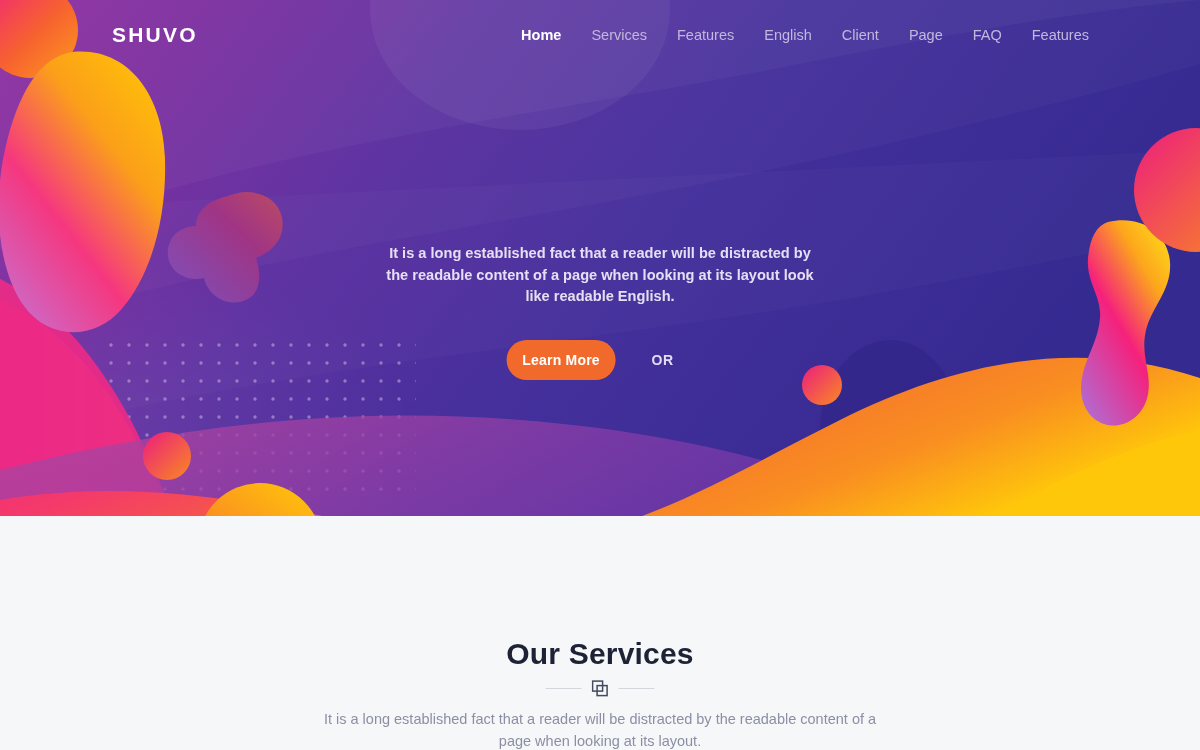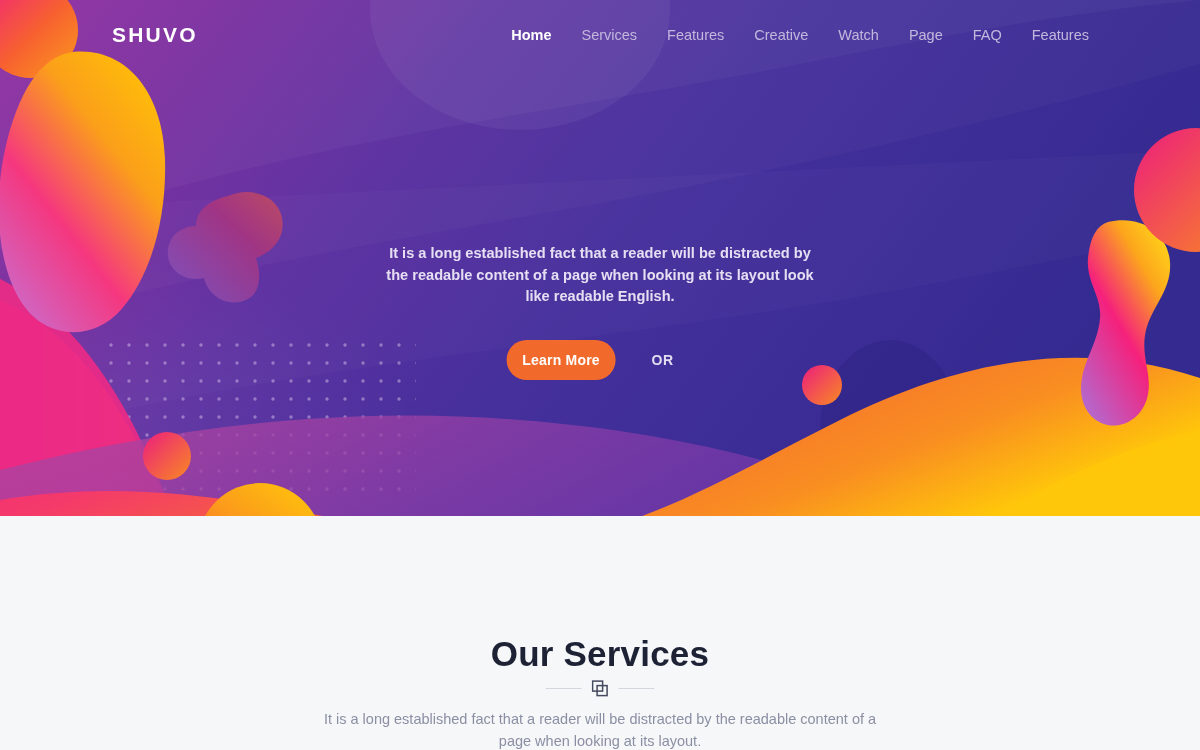--- a/index.html
+++ b/index.html
@@ -103,21 +103,21 @@
 
   
   .services{
     position:absolute; left:0; top:548px;
     width:1200px; height:202px;
     background:#f6f7f9;
   }
   .services-title{
     position:absolute; left:0; right:0; top:88px;
     text-align:center;
-    color:#1e2235; font-size:35px; font-weight:bold;
+    color:#1e2235; font-size:30px; font-weight:bold;
     line-height:36px; letter-spacing:.2px;
   }
   .divider{
     position:absolute; left:50%; transform:translateX(-50%);
     top:132px;
     display:flex; align-items:center; gap:10px;
   }
   .divider-line{
     width:36px; height:1px; background:#d3d6dd; display:block;
   }
@@ -258,24 +258,24 @@
           <li>
             <a class="nav-link active" href="#">Home</a>
           </li>
           <li>
             <a class="nav-link" href="#">Services</a>
           </li>
           <li>
             <a class="nav-link" href="#">Features</a>
           </li>
           <li>
-            <a class="nav-link" href="#">Creative</a>
-          </li>
-          <li>
-            <a class="nav-link" href="#">Watch</a>
+            <a class="nav-link" href="#">English</a>
+          </li>
+          <li>
+            <a class="nav-link" href="#">Client</a>
           </li>
           <li>
             <a class="nav-link" href="#">Page</a>
           </li>
           <li>
             <a class="nav-link" href="#">FAQ</a>
           </li>
           <li>
             <a class="nav-link" href="#">Features</a>
           </li>

